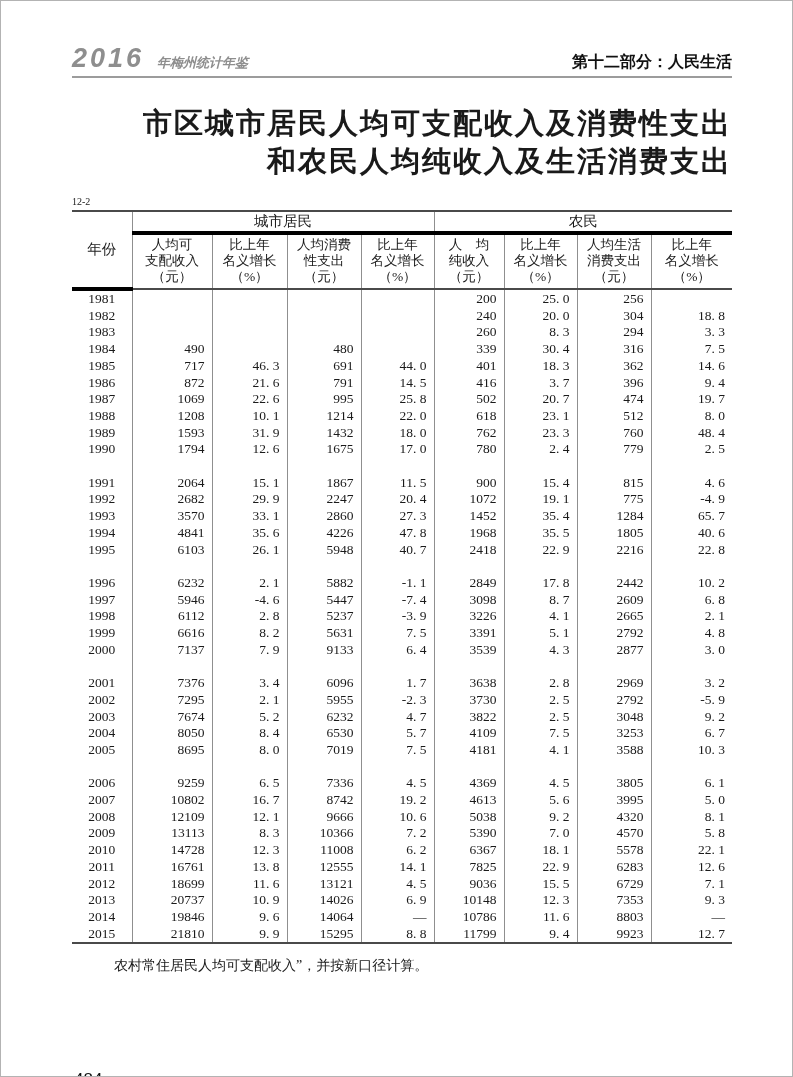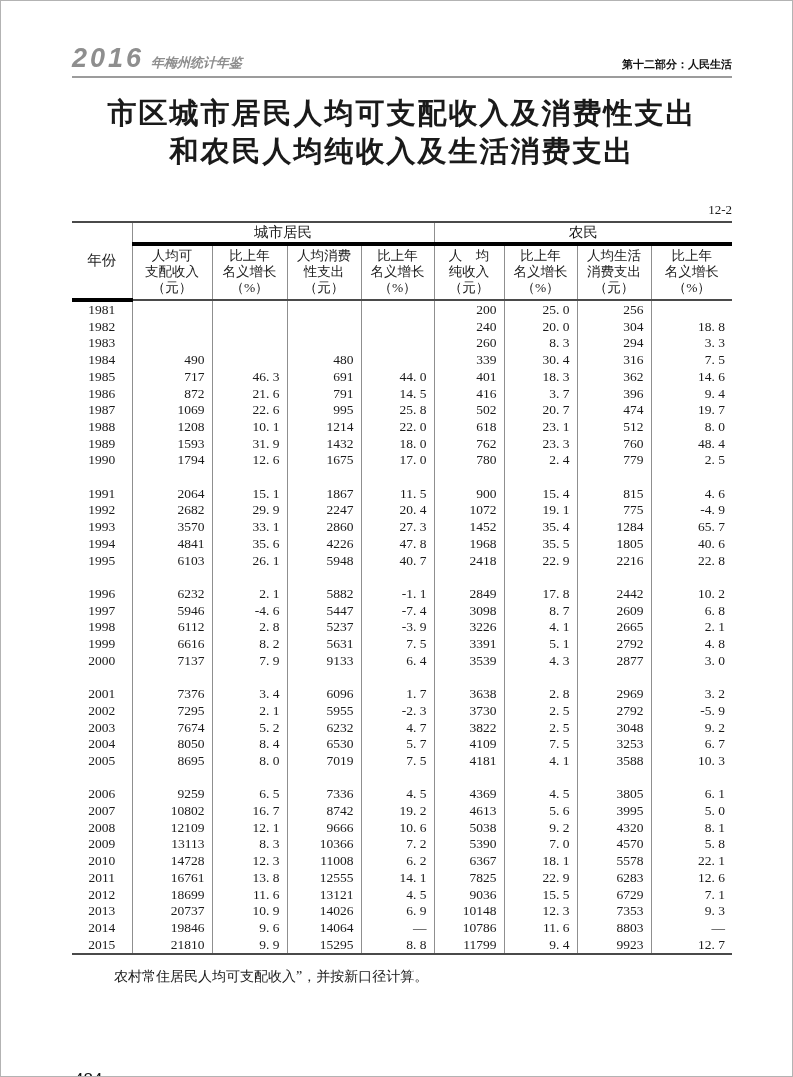--- a/index.html
+++ b/index.html
@@ -26,38 +26,38 @@
   }
   .logo { display: flex; align-items: baseline; }
   .logo-year {
     font-family: "Liberation Sans", sans-serif;
     font-style: italic; font-weight: bold;
     font-size: 27px; letter-spacing: 3px; color: #8e8e8e; line-height: 1;
   }
   .logo-title {
     font-family: "Liberation Sans", sans-serif;
     font-style: italic; font-weight: bold;
-    font-size: 13px; color: #8e8e8e; margin-left: 7px;
+    font-size: 13px; color: #8e8e8e; margin-left: 13px;
   }
   .section-title {
-    font-size: 11px; font-weight: bold; color: #111; line-height: 1;
+    font-size: 16px; font-weight: bold; color: #111; line-height: 1;
     padding-bottom: 2px;
   }
 
   
   .doc-title {
-    margin-top: 16px;
-    text-align: center;
+    margin-top: 26px;
+    text-align: right;
     font-weight: bold;
     font-size: 29px;
     line-height: 38px;
     letter-spacing: 2px;
   }
 
-  .table-no { margin-top: 32px; font-size: 13px; text-align: right; }
+  .table-no { margin-top: 16px; font-size: 10px; }
 
   
   table.data-table {
     margin-top: 3px;
     border-collapse: collapse;
     table-layout: fixed;
     width: 660px;
     border-top: 2px solid #4a4a4a;
     border-bottom: 2px solid #4a4a4a;
   }

